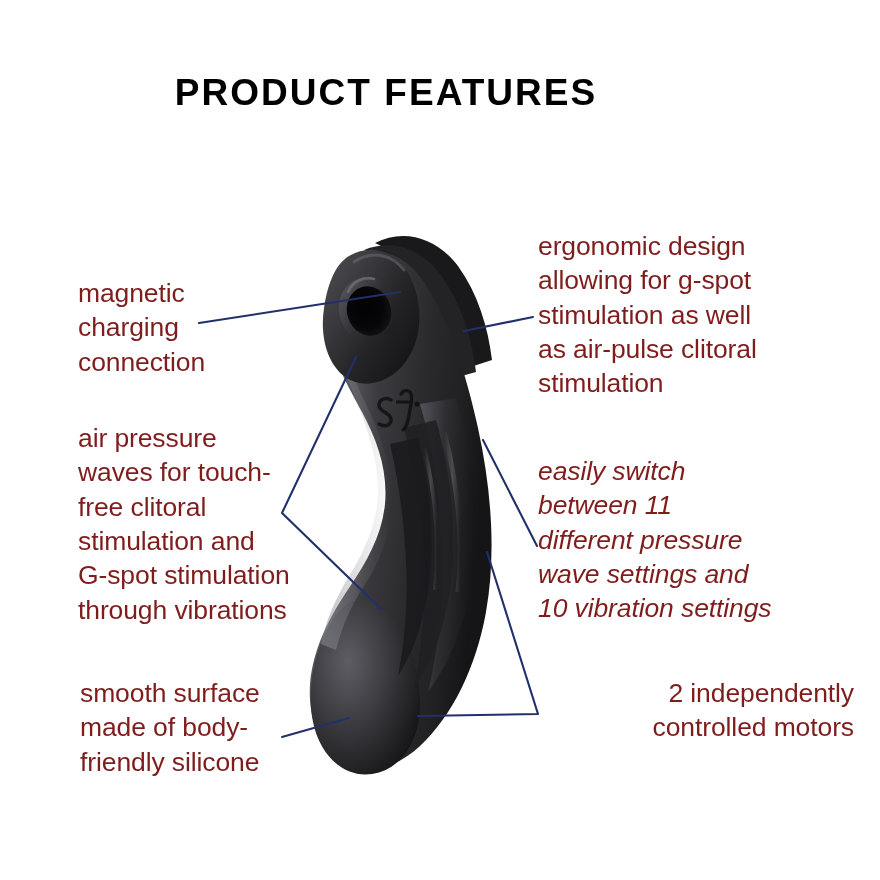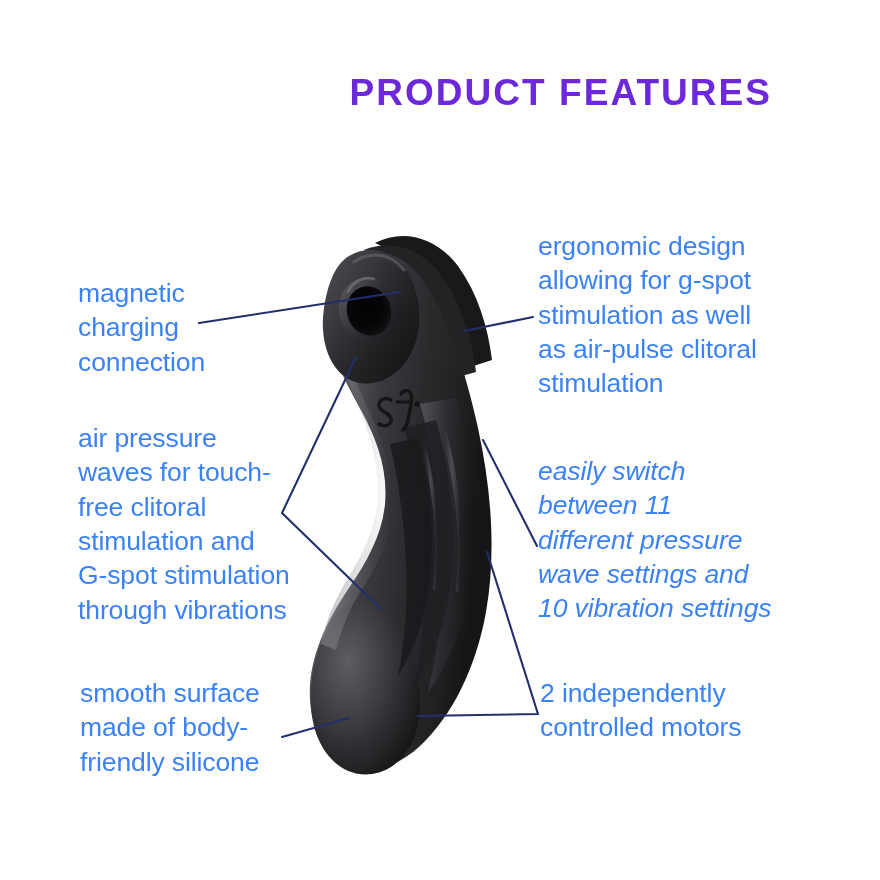--- a/index.html
+++ b/index.html
@@ -17,46 +17,46 @@
     font-family: "Liberation Sans", sans-serif;
     -webkit-font-smoothing: antialiased;
   }
 
   
   #page-title {
     position: absolute;
     left: 0;
     top: 74px;
     width: 772px;
-    text-align: right;
+    text-align: center;
     font-family: "Liberation Sans", sans-serif;
     font-size: 37px;
     font-weight: 700;
     letter-spacing: 0.055em;
-    color: #6d28d9;
+    color: #000000;
     line-height: 1;
   }
 
   
   .callout {
     position: absolute;
-    color: #3b82f6;
+    color: #7f1d1d;
     font-family: "Liberation Sans", sans-serif;
     font-size: 26.5px;
     line-height: 1.295;
     font-weight: 400;
     letter-spacing: -0.004em;
     white-space: pre-line;
   }
   #callout-magnetic     { left: 78px;  top: 276px; width: 215px; }
   #callout-airpressure  { left: 78px;  top: 421px; width: 268px; }
   #callout-smooth       { left: 80px;  top: 676px; width: 245px; }
   #callout-ergonomic    { left: 538px; top: 229px; width: 290px; }
   #callout-settings     { left: 538px; top: 454px; width: 290px; font-style: italic; }
-  #callout-motors       { left: 540px; top: 676px; width: 290px; }
+  #callout-motors       { left: 564px; top: 676px; width: 290px; text-align: right; }
 
   
   #leader-lines, #product-illustration {
     position: absolute;
     left: 0;
     top: 0;
     width: 880px;
     height: 880px;
   }
   #leader-lines { z-index: 3; }

